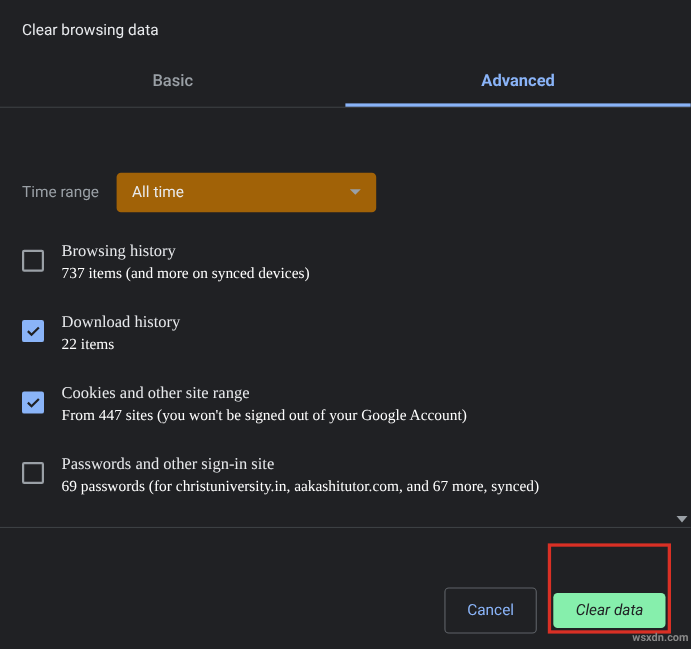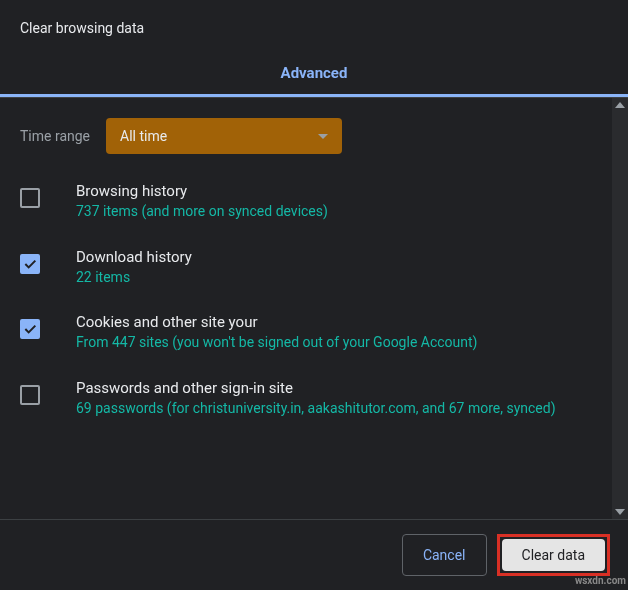--- a/index.html
+++ b/index.html
@@ -39,20 +39,21 @@
 }
 .tab.active {
   color: #8ab4f8;
   border-bottom: 3px solid #8ab4f8;
   font-weight: bold;
 }
 .content-wrap {
   display: flex;
   flex: 1;
   overflow: hidden;
+  align-items: flex-end;
 }
 .content {
   flex: 1;
   padding: 20px 20px 0 20px;
   overflow-y: auto;
 }
 .scrollbar {
   width: 16px;
   background: #2a2b2e;
   position: relative;
@@ -96,22 +97,23 @@
 }
 .select-arrow {
   width: 0; height: 0;
   border-left: 5px solid transparent;
   border-right: 5px solid transparent;
   border-top: 5px solid #9aa0a6;
 }
 .item {
   display: flex;
   align-items: flex-start;
-  gap: 36px;
+  gap: 16px;
   margin-bottom: 26px;
+  font-family: Liberation Serif, serif;
 }
 .checkbox {
   width: 20px;
   height: 20px;
   border: 2px solid #9aa0a6;
   border-radius: 2px;
   flex-shrink: 0;
   margin-top: 6px;
   display: flex;
   align-items: center;
@@ -127,46 +129,48 @@
   height: 16px;
 }
 .item-text { flex: 1; }
 .item-title {
   font-size: 15px;
   color: #e8eaed;
   margin-bottom: 2px;
 }
 .item-sub {
   font-size: 14px;
-  color: #14b8a6;
+  color: #ffffff;
   line-height: 1.4;
 }
 .footer {
   border-top: 1px solid #3c4043;
   padding: 14px 18px;
   display: flex;
   justify-content: flex-end;
   gap: 10px;
 }
 .btn {
   padding: 8px 20px;
   border-radius: 4px;
   font-size: 14px;
   cursor: pointer;
   font-family: inherit;
+  margin-top: 40px;
 }
 .btn-cancel {
   background: transparent;
   border: 1px solid #5f6368;
   color: #8ab4f8;
 }
 .btn-primary {
-  background: #e5e5e5;
+  background: #86efac;
   border: none;
   color: #202124;
+  font-style: italic;
 }
 .highlight-box {
   border: 3px solid #d93025;
   padding: 2px;
   display: inline-flex;
 }
 .watermark {
   position: absolute;
   right: 2px;
   bottom: 4px;
@@ -175,20 +179,21 @@
   font-weight: bold;
 }
 </style>
 </head>
 <body>
 
 <div class="dialog">
   <div class="title">Clear browsing data</div>
 
   <div class="tabs">
+    <div class="tab">Basic</div>
     <div class="tab active">Advanced</div>
   </div>
 
   <div class="content-wrap">
     <div class="content">
 
       <div class="time-row">
         <span class="time-label">Time range</span>
         <div class="select">
           <span>All time</span>
@@ -216,21 +221,21 @@
         </div>
       </div>
 
       <div class="item">
         <div class="checkbox checked">
           <svg viewBox="0 0 24 24">
               <path fill="none" stroke="#202124" stroke-width="3" d="M5 12l5 5L20 7"></path>
             </svg>
         </div>
         <div class="item-text">
-          <div class="item-title">Cookies and other site your</div>
+          <div class="item-title">Cookies and other site range</div>
           <div class="item-sub">From 447 sites (you won't be signed out of your Google Account)</div>
         </div>
       </div>
 
 
       <div class="item">
         <div class="checkbox"></div>
         <div class="item-text">
           <div class="item-title">Passwords and other sign-in site</div>
           <div class="item-sub">69 passwords (for christuniversity.in, aakashitutor.com, and 67 more, synced)</div>

